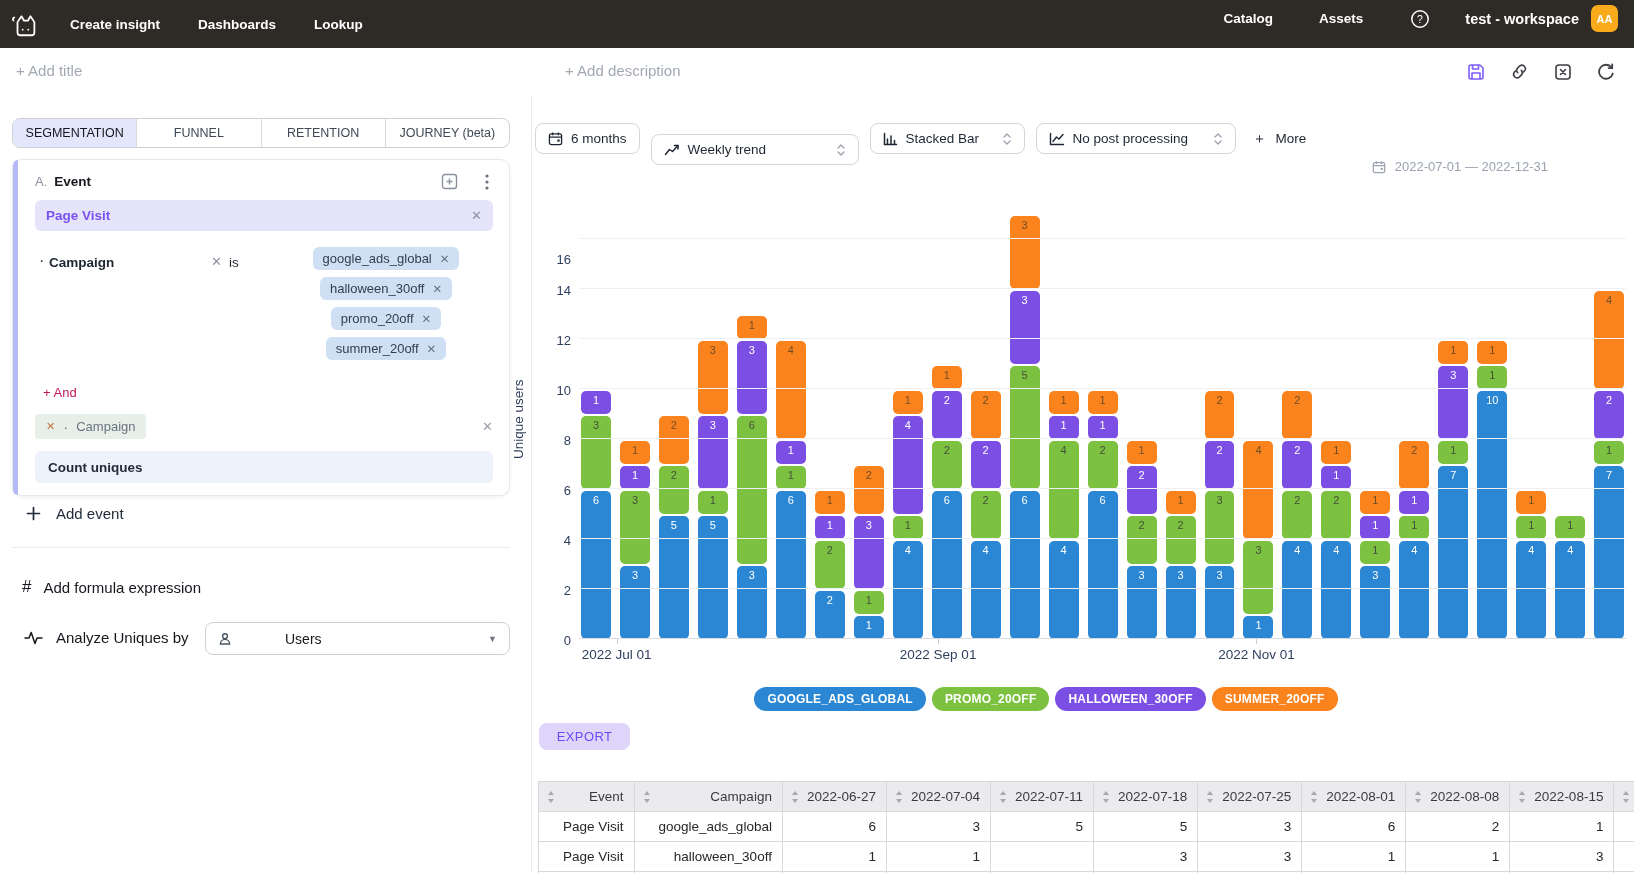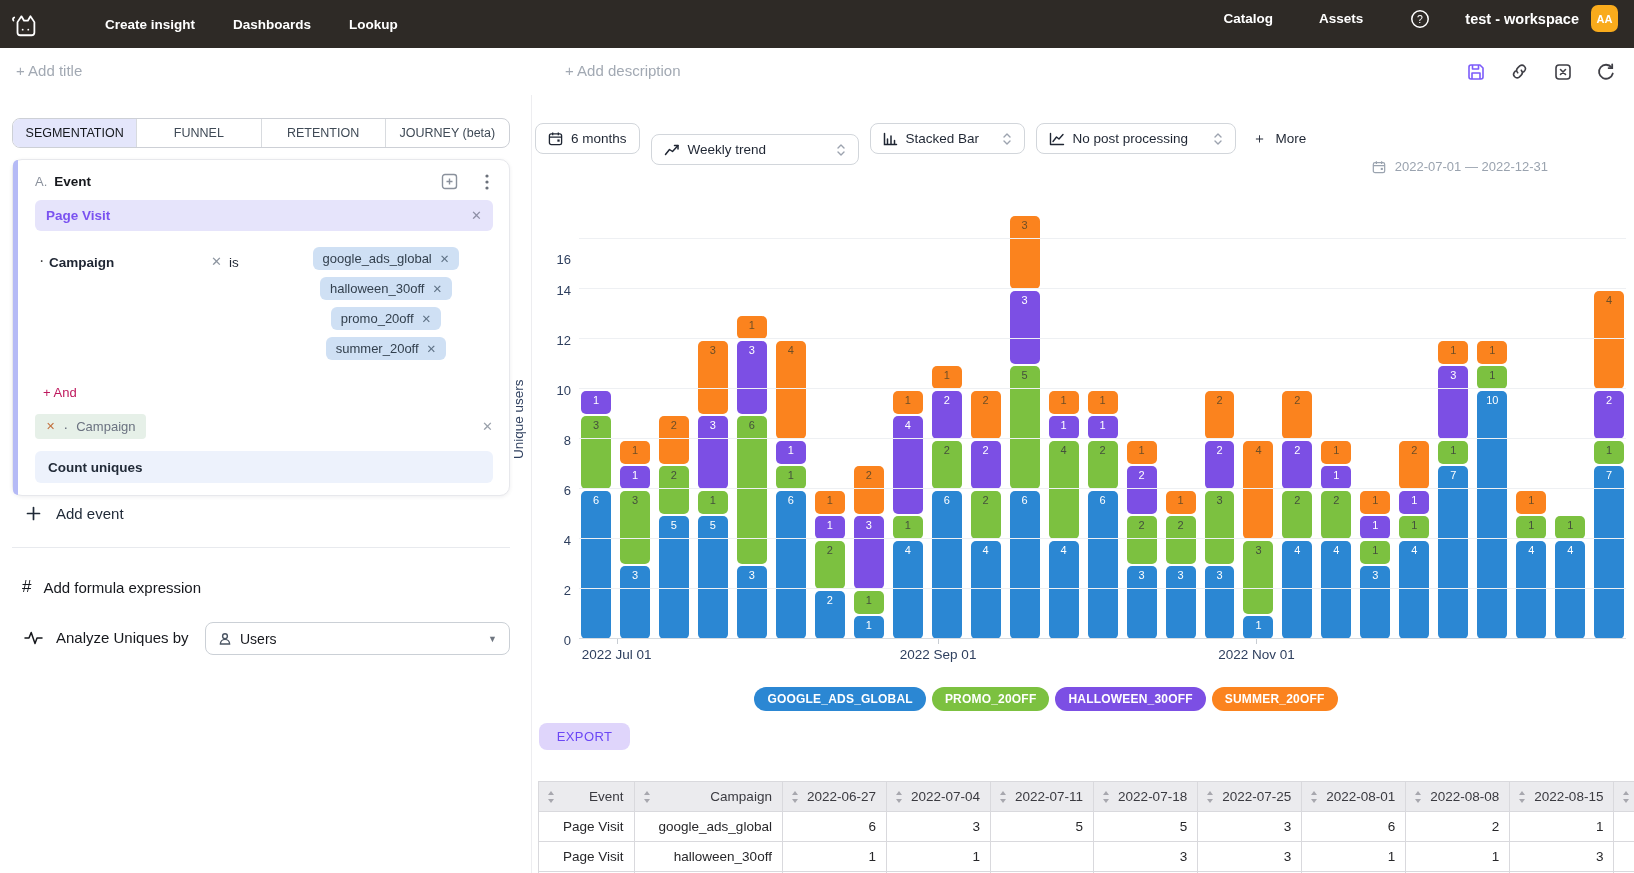--- a/index.html
+++ b/index.html
@@ -5,21 +5,21 @@
   * { box-sizing: border-box; margin: 0; padding: 0; }
   html,body { width:1634px; height:873px; }
   body {
     position: relative; overflow: hidden; background:#fff;
     font-family: "Liberation Sans", sans-serif; color:#1f2430;
   }
   svg { display:block; }
 
   
   .navbar { position:absolute; top:0; left:0; width:100%; height:48px;
-    background:#2E2A26; display:flex; align-items:center;gap:35px; }
+    background:#2E2A26; display:flex; align-items:center; }
   .logo { margin-left:10px; }
   .nav-menu { display:flex; margin-left:30px; gap:38px; }
   .nav-item { color:#fff; font-size:13.5px; font-weight:700; cursor:pointer; white-space:nowrap; }
   .nav-search { position:absolute; left:562px; top:7px; width:384px; height:34px;
     background:#191816; border:1px solid #242220; border-radius:8px; color:#cfcfcf;
     font-size:13.5px; padding:0 16px; outline:none; font-family:"Liberation Sans",sans-serif; }
   .nav-search::placeholder { color:#8b8b8b; }
   .nav-right { position:absolute; right:16px; top:0; height:37px; display:flex; align-items:center; }
   .nav-right .nav-item { margin-right:46px; }
   .help-icon { margin-right:34px; cursor:pointer; }
@@ -91,21 +91,21 @@
   .add-event .lbl { font-size:15px; color:#1F2937; }
   .lp-divider { position:absolute; top:452px; left:12px; width:498px; border-top:1px solid #E8EAEE; }
   .add-formula { position:absolute; left:22px; top:482px; display:flex; align-items:center;
     gap:12px; cursor:pointer; }
   .add-formula .hash { font-size:17px; color:#16181D; }
   .add-formula .lbl { font-size:15px; color:#16181D; }
   .analyze-row { position:absolute; left:24px; top:534px; display:flex; align-items:center; gap:13px; }
   .analyze-row .lbl { font-size:15px; color:#16181D; white-space:nowrap; }
   .analyze-select { position:absolute; left:205px; top:527px; width:305px; height:33px;
     border:1px solid #CBD0D6; border-radius:8px; background:#fff; display:flex;
-    align-items:center; padding:0 12px; cursor:pointer; }
+    align-items:center; padding:0 12px; cursor:pointer;gap:45px; }
   .analyze-select .val { font-size:14px; color:#16181D; margin-left:8px; }
   .analyze-select .caret { margin-left:auto; color:#6F7680; font-size:9px; }
 
   
   .right-panel { position:absolute; left:531px; top:95px; right:0; bottom:0;
     border-left:1px solid #EDEDF0; background:#fff; }
 
   .toolbar { position:absolute; top:17px; left:3px; display:flex; gap:11px; align-items:center; }
   .tb-btn { height:31px; border:1px solid #D2D6DB; border-radius:8px; background:#fff;
     display:flex; align-items:center; padding:0 12px; gap:8px; cursor:pointer; }

